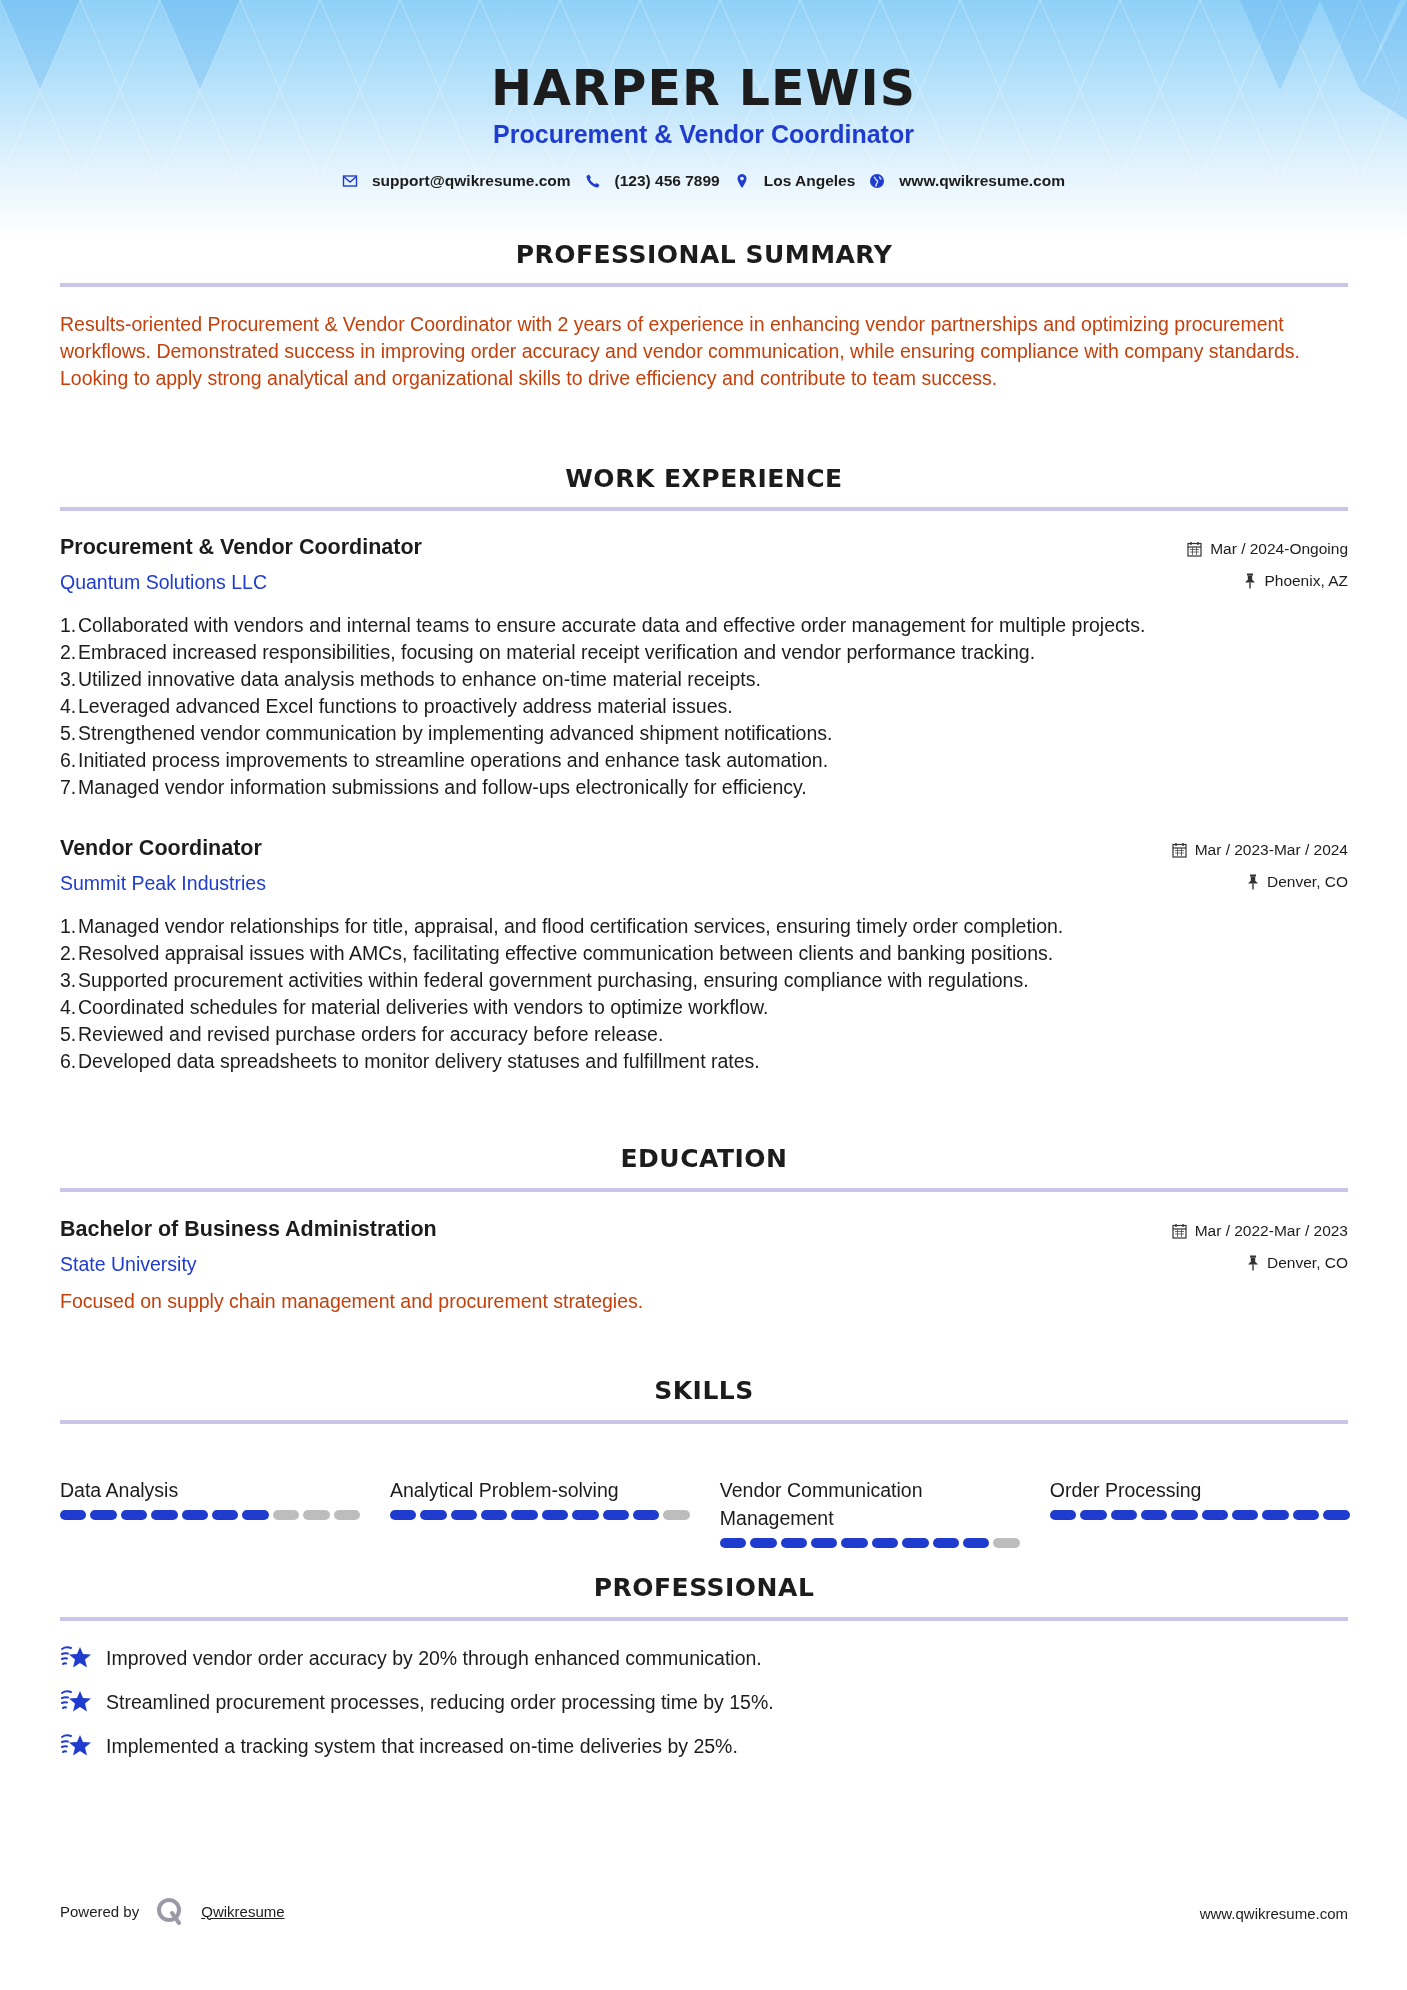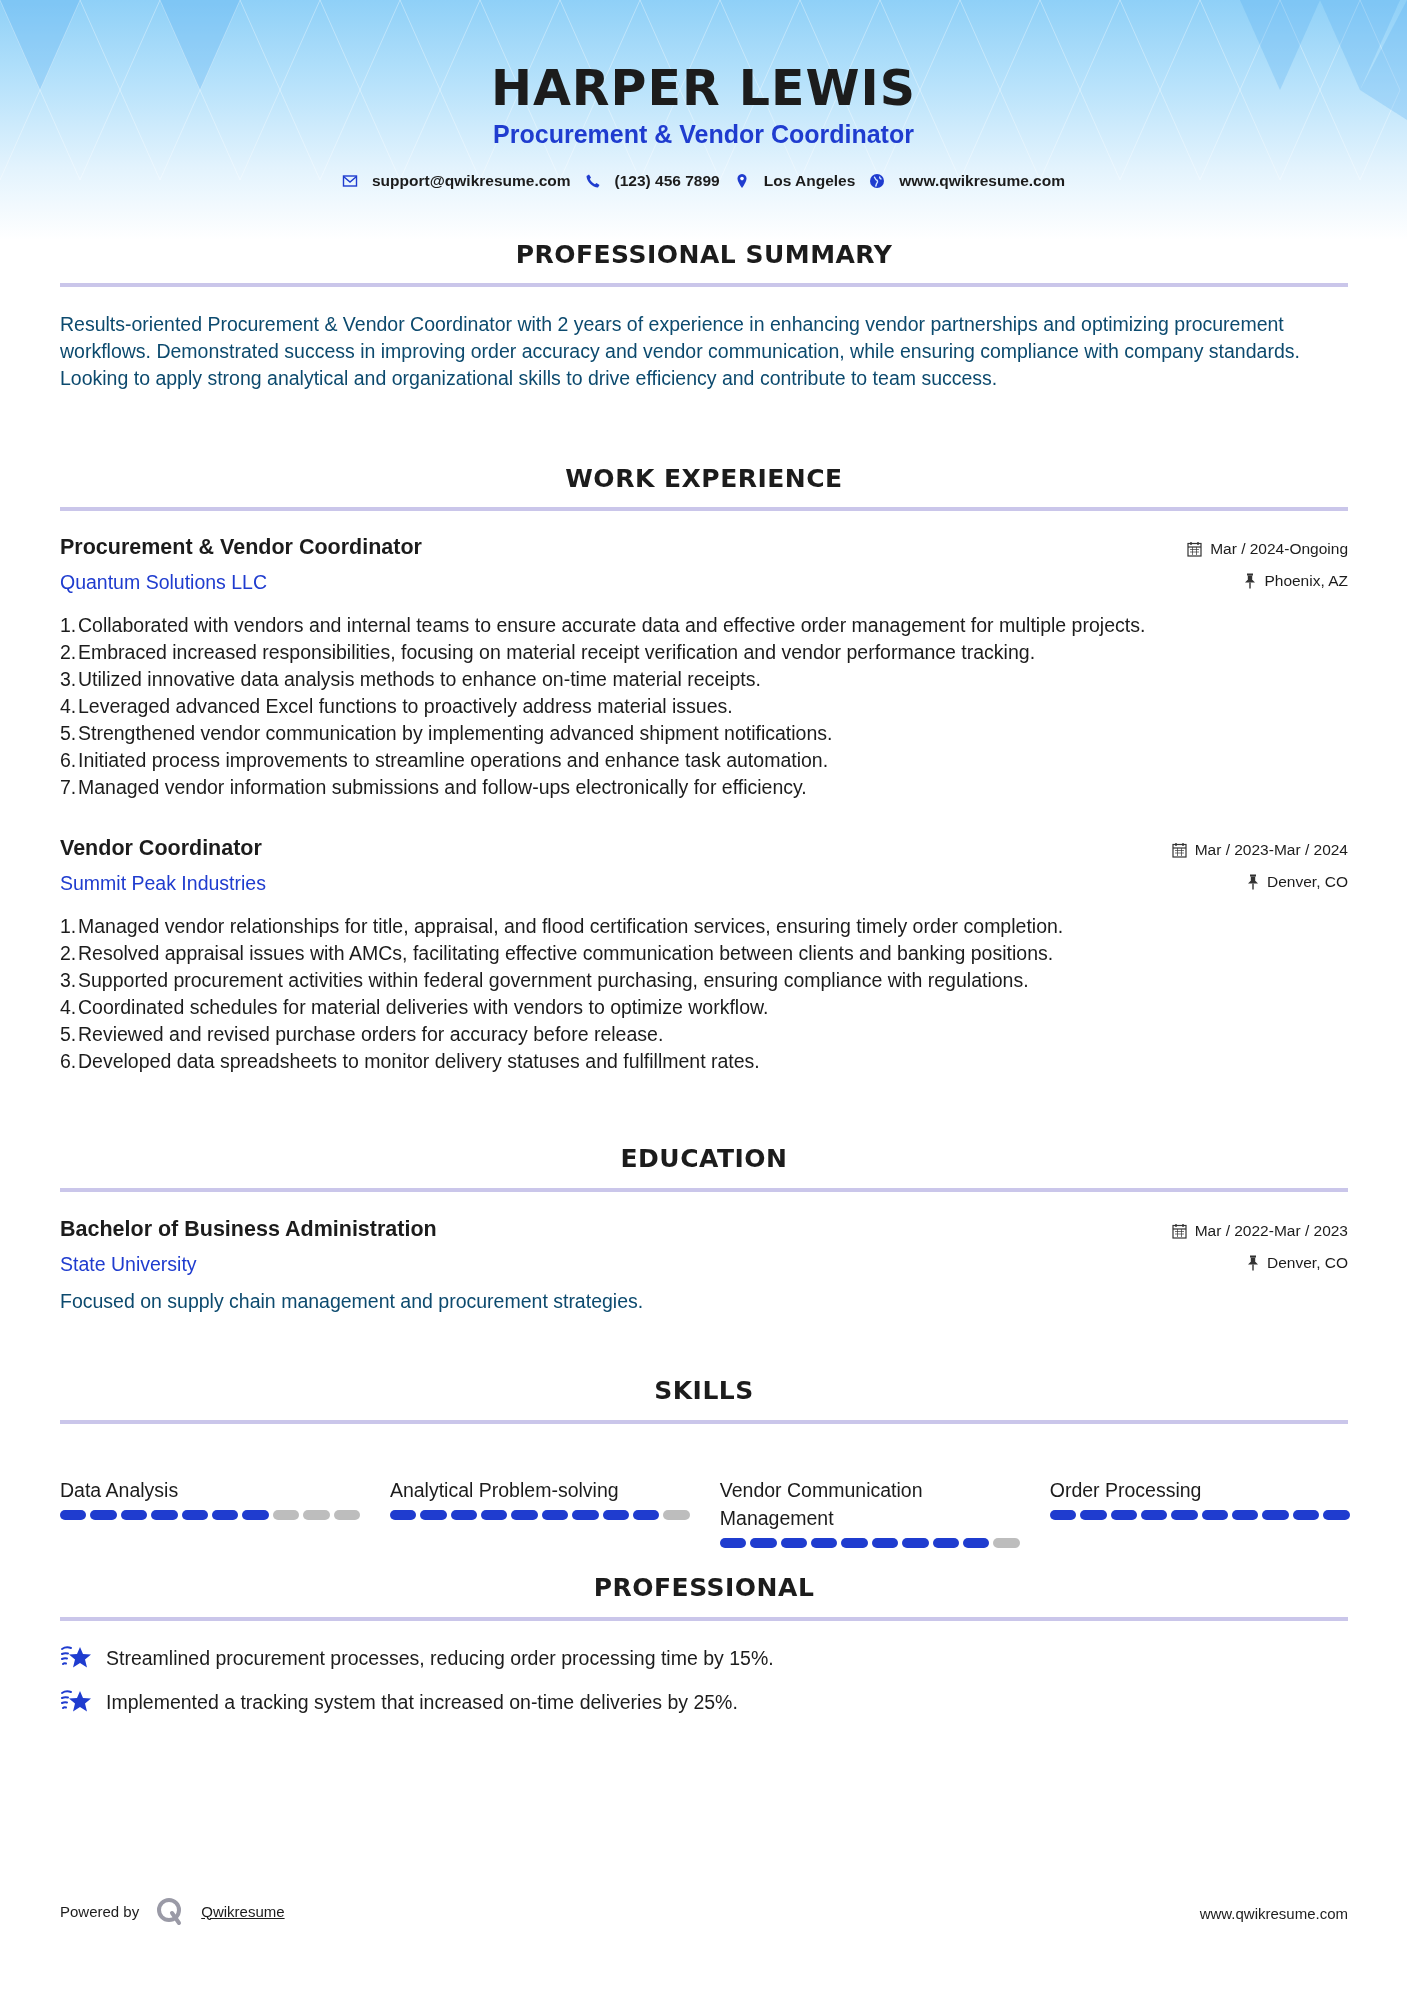--- a/index.html
+++ b/index.html
@@ -26,21 +26,21 @@
   }
   .contact { display: flex; align-items: center; gap: 14px; }
   .contact .ic { width: 16px; height: 16px; display: inline-block; }
 
   .section-title {
     position: absolute; left: 60px; width: 1288px; text-align: center;
     font-family: "DejaVu Sans", sans-serif; font-size: 25px; font-weight: bold; color: #1c1c1c; letter-spacing: 0.5px;
   }
   .rule { position: absolute; left: 60px; width: 1288px; height: 4px; background: #cac6ea; }
 
-  .para { position: absolute; left: 60px; width: 1290px; font-size: 19.5px; line-height: 27px; color: #0c4a6e; }
+  .para { position: absolute; left: 60px; width: 1290px; font-size: 19.5px; line-height: 27px; color: #c2410c; }
 
   .job-head { position: absolute; left: 60px; width: 1288px; }
   .role { position: absolute; left: 0; top: 0; font-weight: bold; font-size: 21.5px; color: #1c1c1c; }
   .company { position: absolute; left: 0; top: 36px; font-size: 19.5px; color: #1f3ccf; }
   .meta { position: absolute; right: 0; font-size: 15.5px; color: #1c1c1c; display: flex; align-items: center; gap: 8px; }
   .meta.date { top: 5px; margin-left: 38px; }
   .meta.loc { top: 37px; }
 
   .list { position: absolute; left: 60px; width: 1300px; font-size: 19.5px; line-height: 27px; color: #1c1c1c; list-style: none; }
   .list li { display: flex; }
@@ -321,20 +321,27 @@
 </div>
 
 <div class="section-title" style="top:1573px;">PROFESSIONAL</div>
 <div class="rule" style="top:1617px;"></div>
 <div class="ach" style="top:1636px;">
   <div class="ach-item">
     <svg class="star" viewBox="0 0 34 30">
         <path d="M20 4 L23 11 L31 11.5 L25 16.5 L27 24.5 L20 20 L13 24.5 L15 16.5 L9 11.5 L17 11 Z" fill="#1f3ccf"></path>
         <path d="M2 6 C5 4 8 4 11 5 M2 11 C4 10 6 10 8 10.5 M2 16 C4 15 5.5 15 7 15.5 M3 21 C4 20 5 20 6 20.5" fill="none" stroke="#1f3ccf" stroke-width="2" stroke-linecap="round"></path>
       </svg>
+    <span>Improved vendor order accuracy by 20% through enhanced communication.</span>
+  </div>
+  <div class="ach-item">
+    <svg class="star" viewBox="0 0 34 30">
+        <path d="M20 4 L23 11 L31 11.5 L25 16.5 L27 24.5 L20 20 L13 24.5 L15 16.5 L9 11.5 L17 11 Z" fill="#1f3ccf"></path>
+        <path d="M2 6 C5 4 8 4 11 5 M2 11 C4 10 6 10 8 10.5 M2 16 C4 15 5.5 15 7 15.5 M3 21 C4 20 5 20 6 20.5" fill="none" stroke="#1f3ccf" stroke-width="2" stroke-linecap="round"></path>
+      </svg>
     <span>Streamlined procurement processes, reducing order processing time by 15%.</span>
   </div>
   <div class="ach-item">
     <svg class="star" viewBox="0 0 34 30">
         <path d="M20 4 L23 11 L31 11.5 L25 16.5 L27 24.5 L20 20 L13 24.5 L15 16.5 L9 11.5 L17 11 Z" fill="#1f3ccf"></path>
         <path d="M2 6 C5 4 8 4 11 5 M2 11 C4 10 6 10 8 10.5 M2 16 C4 15 5.5 15 7 15.5 M3 21 C4 20 5 20 6 20.5" fill="none" stroke="#1f3ccf" stroke-width="2" stroke-linecap="round"></path>
       </svg>
     <span>Implemented a tracking system that increased on-time deliveries by 25%.</span>
   </div>
 </div>

